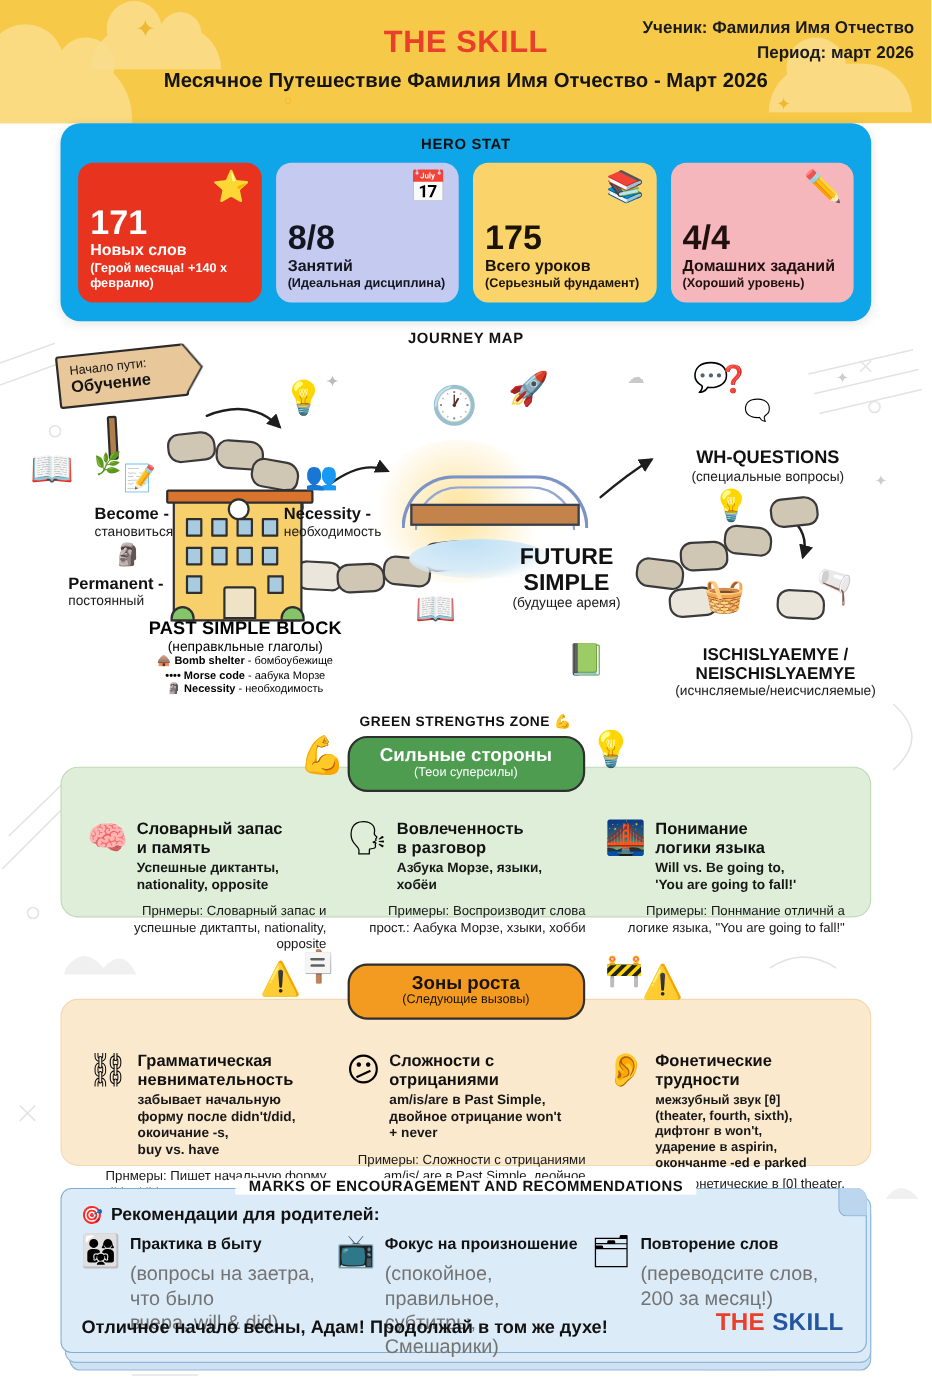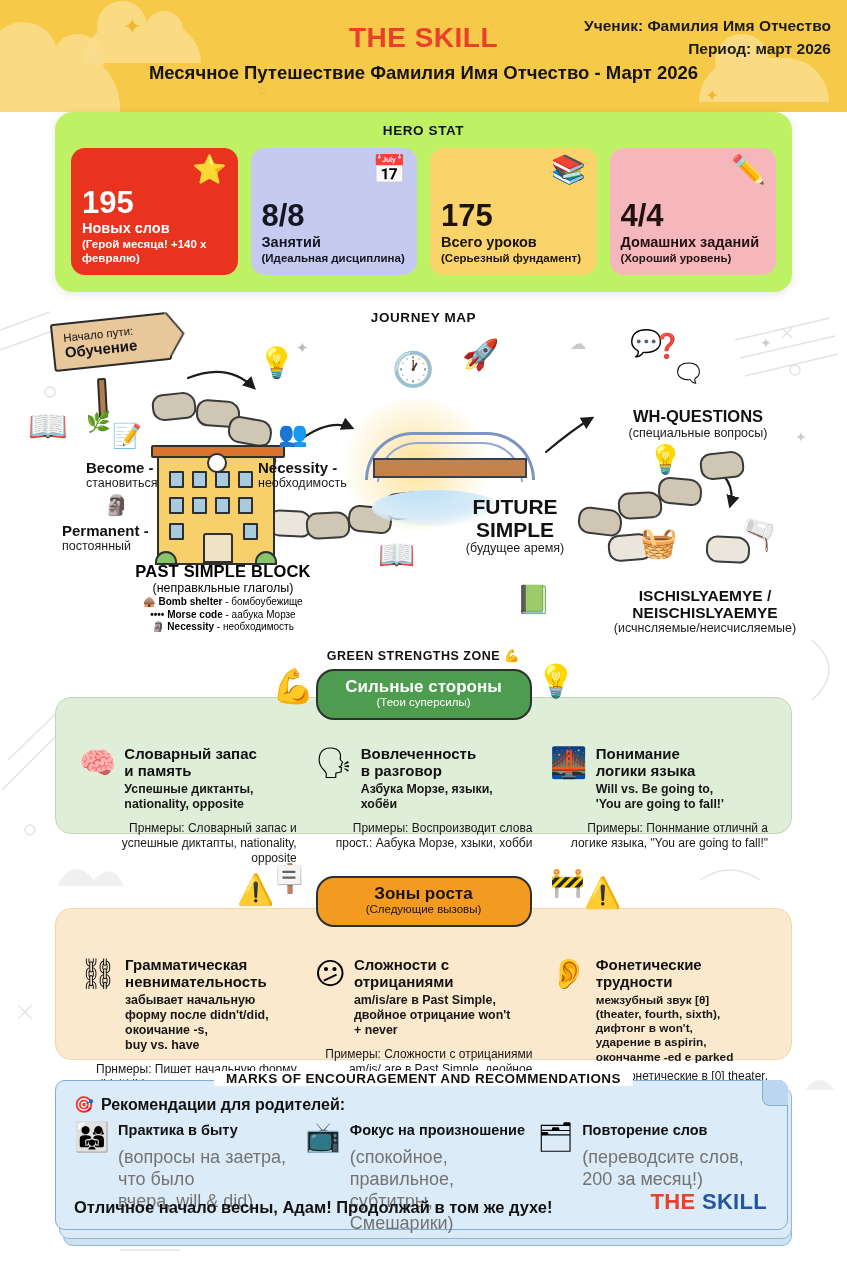--- a/index.html
+++ b/index.html
@@ -42,21 +42,21 @@
     font-size: 15.5px; color: #1b1b1b; font-weight: 600; line-height: 1.5;
   }
   .subtitle {
     position: absolute; left: 0; right: 0; top: 62px; text-align: center;
     font-size: 18.5px; font-weight: 700; color: #141414;
   }
 
   
   .panel {
     position: absolute; left: 55px; width: 737px;
-    background: #bef264; border-radius: 18px;
+    background: #0ea5e9; border-radius: 18px;
     box-shadow: 0 2px 10px rgba(0,0,0,.10);
     z-index: 3;
   }
 
   
   #hero-stat { top: 112px; height: 180px; padding: 11px 16px 14px; }
   .panel-title {
     text-align: center; font-size: 13.5px; font-weight: 700;
     letter-spacing: .6px; color: #111; margin-bottom: 10px;
   }
@@ -70,21 +70,21 @@
   .stat-label { font-size: 14.5px; font-weight: 700; line-height: 1.12; }
   .stat-note  { font-size: 11.5px; font-weight: 700; line-height: 1.2; margin-top: 2px; }
   .sc-red   { background:#E8331F; color:#fff; }
   .sc-lav   { background:#C5CAF1; color:#14161f; }
   .sc-yel   { background:#FBD36B; color:#1b1405; }
   .sc-pink  { background:#F6B7BC; color:#20100f; }
 
   
   #journey-map { top: 300px; height: 352px; z-index: 1; }
   .jm-title {
-    position:absolute; left:0; right:0; top:10px; text-align:center;
+    position:absolute; left:0; right:0; top:0; text-align:center;
     font-size:13.5px; font-weight:700; letter-spacing:.6px; color:#111;
   }
   .jm { position: absolute; inset: 0; }
   .jm .node { position: absolute; }
   .jm .node .nm-title { font-size: 15px; font-weight: 800; color: #111; line-height: 1.08; }
   .jm .node .nm-sub   { font-size: 12.5px; color: #1b1b1b; line-height: 1.15; }
   .jm .emoji { position:absolute; line-height:1; }
 
   .signpost {
     position:absolute; left:52px; top:18px; width:118px; padding:7px 12px 8px 10px;
@@ -246,21 +246,21 @@
     </div>
     <div class="subtitle">Месячное Путешествие Фамилия Имя Отчество - Март 2026</div>
   </div>
 
   <section class="panel" id="hero-stat">
     <div class="panel-title">HERO STAT</div>
     <div class="stat-row">
 
       <div class="stat-card sc-red">
         <span class="stat-ico">⭐</span>
-        <div class="stat-value">195</div>
+        <div class="stat-value">171</div>
         <div class="stat-label">Новых слов</div>
         <div class="stat-note">(Герой месяца!
 +140 х февралю)</div>
       </div>
 
       <div class="stat-card sc-lav">
         <span class="stat-ico">📅</span>
         <div class="stat-value">8/8</div>
         <div class="stat-label">Занятий</div>
         <div class="stat-note">(Идеальная дисциплина)</div>

